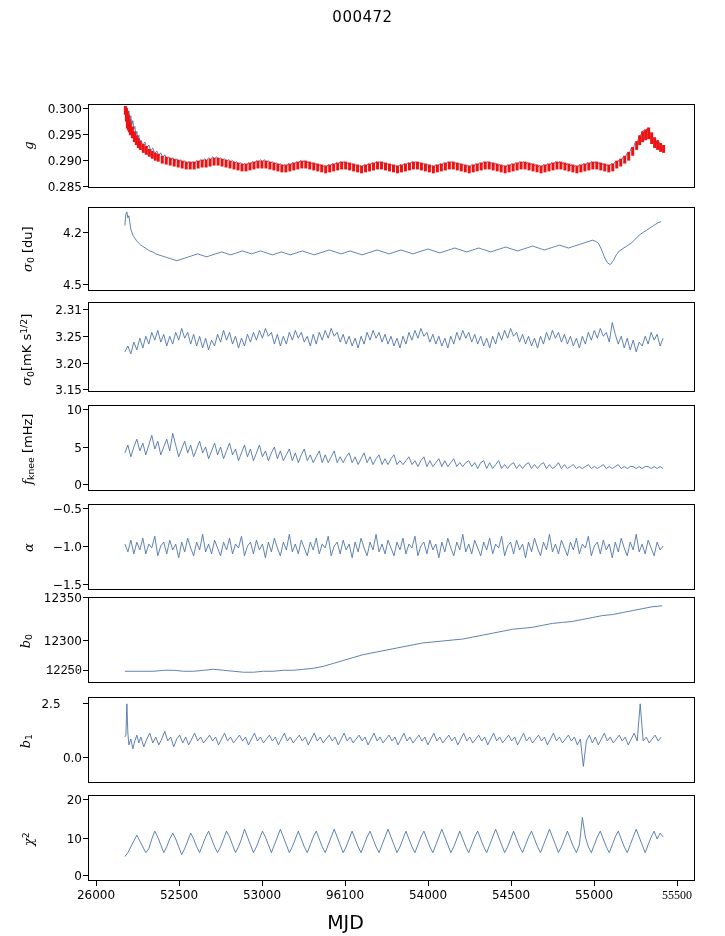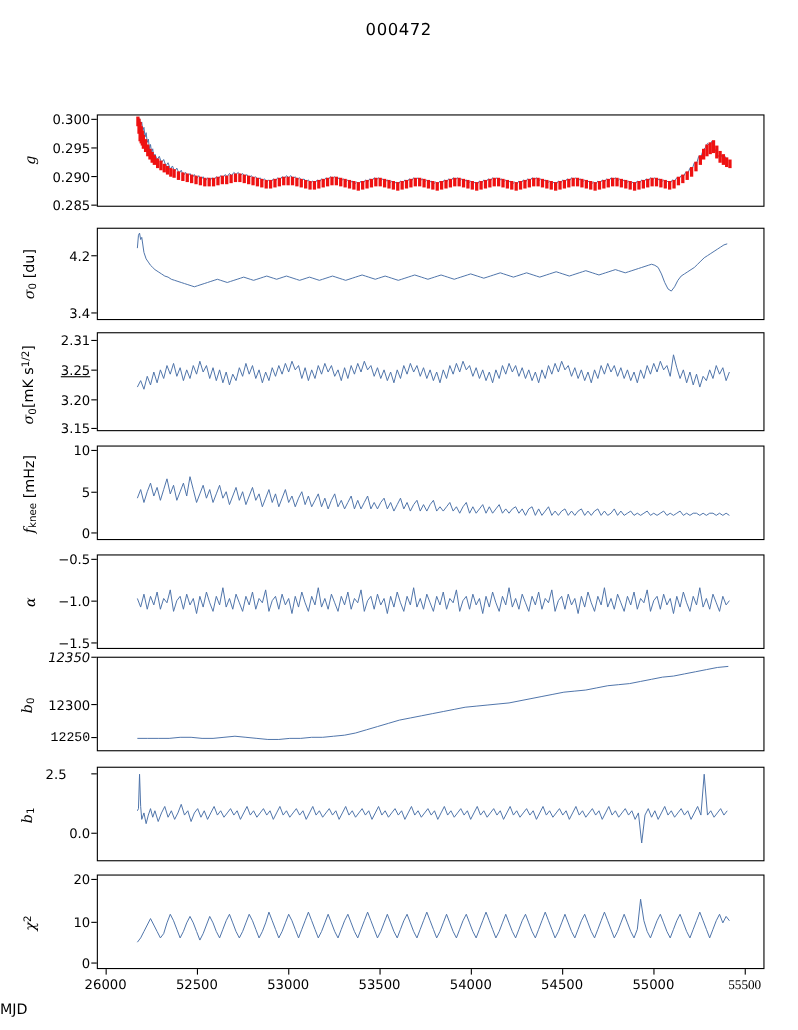--- a/index.html
+++ b/index.html
@@ -22,21 +22,20 @@
     height: 936px;
   }
   .fig-title {
     position: absolute;
     left: 0;
     top: 8px;
     width: 725px;
     text-align: center;
     font-size: 15px;
     letter-spacing: 0.5px;
-    margin-top: 10px;
   }
   .panel {
     position: absolute;
     box-sizing: border-box;
     border: 1px solid #000000;
     background: #ffffff;
     overflow: hidden;
   }
   .panel svg {
     display: block;
@@ -58,21 +57,22 @@
     white-space: nowrap;
   }
   .xtick {
     position: absolute;
     font-size: 12px;
     text-align: center;
     white-space: nowrap;
   }
   .xlabel {
     position: absolute;
-    font-size: 13px;
+    font-size: 19px;
+    text-align: center;
     width: 691px;
     left: 0;
   }
   .tickmark {
     position: absolute;
     background: #000000;
   }
   .sub {
     font-size: 0.72em;
     vertical-align: -0.25em;
@@ -288,21 +288,21 @@
         283,45 286,44 289,43 292,44 295,45 298,46 301,47 304,46 307,45 310,44 313,43 316,44 319,45 322,46
         325,47 328,46 331,45 334,44 337,43 340,42 343,43 346,44 349,45 352,46 355,45 358,44 361,43 364,42
         367,41 370,42 373,43 376,44 379,45 382,44 385,43 388,42 391,41 394,42 397,43 400,44 403,45 406,44
         409,43 412,42 415,41 418,40 421,41 424,42 427,43 430,44 433,43 436,42 439,41 442,40 445,39 448,40
         451,41 454,42 457,43 460,42 463,41 466,40 469,39 472,38 475,39 478,40 481,41 484,40 487,39 490,38
         493,37 496,36 499,35 502,34 505,33 508,34 511,36 514,42 517,50 520,56 523,58 526,54 529,48 532,44
         535,42 538,40 541,38 544,36 547,33 550,30 553,27 556,25 559,23 562,21 565,19 568,17 571,15 574,14"></polyline>
     </svg>
   </div>
   <div class="ylabel" style="left:-12px; top:241px; width:80px;"><span class="ital">σ</span><span class="sub">0</span> [du]</div>
-  <div class="ytick" style="left:30px; top:278px; width:52px;">3.4</div>
+  <div class="ytick" style="left:30px; top:278px; width:52px;">4.5</div>
   <div class="ytick" style="left:30px; top:226px; width:52px;">4.2</div>
   <div class="tickmark" style="left:83px; top:284px; width:5px; height:1px;"></div>
   <div class="tickmark" style="left:83px; top:232px; width:5px; height:1px;"></div>
 
   <div class="panel" id="panel-sig0mk" style="left:88px; top:302px; width:607px; height:90px;">
     <svg viewBox="0 0 607 90" preserveAspectRatio="none">
       <polyline fill="none" stroke="#4c72a8" stroke-width="0.9" points="
         36,50 39,44 42,52 45,40 48,48 51,36 54,46 57,34 60,42 63,30 66,38 69,28 72,40 75,32 78,44 81,34
         84,42 87,30 90,38 93,26 96,36 99,30 102,42 105,32 108,44 111,34 114,46 117,36 120,48 123,38 126,44
         129,32 132,40 135,28 138,38 141,30 144,42 147,34 150,46 153,36 156,44 159,32 162,40 165,30 168,38
@@ -314,21 +314,21 @@
         381,30 384,40 387,32 390,42 393,34 396,44 399,36 402,46 405,34 408,42 411,30 414,38 417,28 420,36
         423,26 426,34 429,30 432,40 435,32 438,42 441,34 444,44 447,36 450,46 453,34 456,42 459,30 462,38
         465,28 468,36 471,30 474,40 477,32 480,42 483,34 486,44 489,36 492,46 495,34 498,42 501,30 504,38
         507,28 510,36 513,26 516,34 519,30 522,40 525,20 528,32 531,42 534,34 537,46 540,36 543,48 546,38
         549,50 552,40 555,44 558,34 561,42 564,30 567,38 570,32 573,44 576,36"></polyline>
     </svg>
   </div>
   <div class="ylabel" style="left:-28px; top:341px; width:110px;"><span class="ital">σ</span><span class="sub">0</span>[mK s<span class="sup">1/2</span>]</div>
   <div class="ytick" style="left:10px; top:383px; width:72px;">3.15</div>
   <div class="ytick" style="left:10px; top:357px; width:72px;">3.20</div>
-  <div class="ytick" style="left:10px; top:330px; width:72px;text-decoration:underline;">3.25</div>
+  <div class="ytick" style="left:10px; top:330px; width:72px;">3.25</div>
   <div class="ytick" style="left:10px; top:303px; width:72px;">2.31</div>
   <div class="tickmark" style="left:83px; top:389px; width:5px; height:1px;"></div>
   <div class="tickmark" style="left:83px; top:363px; width:5px; height:1px;"></div>
   <div class="tickmark" style="left:83px; top:336px; width:5px; height:1px;"></div>
   <div class="tickmark" style="left:83px; top:309px; width:5px; height:1px;"></div>
 
   <div class="panel" id="panel-fknee" style="left:88px; top:405px; width:607px; height:86px;">
     <svg viewBox="0 0 607 86" preserveAspectRatio="none">
       <polyline fill="none" stroke="#4c72a8" stroke-width="0.9" points="
         36,48 39,40 42,52 45,42 48,34 51,46 54,38 57,50 60,40 63,30 66,44 69,36 72,50 75,42 78,34 81,46
@@ -385,21 +385,21 @@
       <polyline fill="none" stroke="#4c72a8" stroke-width="0.9" points="
         36,75 45,75 55,75 65,75 75,74 85,74 95,75 105,75 115,74 125,73 135,74 145,75 155,76 165,76 175,75
         185,75 195,74 205,74 215,73 225,72 235,70 245,67 255,64 265,61 275,58 285,56 295,54 305,52 315,50
         325,48 335,46 345,45 355,44 365,43 375,42 385,40 395,38 405,36 415,34 425,32 435,31 445,30 455,28
         465,26 475,25 485,24 495,22 505,20 515,18 525,17 535,15 545,13 555,11 565,9 575,8"></polyline>
     </svg>
   </div>
   <div class="ylabel" style="left:-6px; top:633px; width:64px;"><span class="ital">b</span><span class="sub">0</span></div>
   <div class="ytick" style="left:8px; top:664px; width:74px;font-family:Liberation Mono, monospace;">12250</div>
   <div class="ytick" style="left:8px; top:634px; width:74px;">12300</div>
-  <div class="ytick" style="left:8px; top:591px; width:74px;font-style:italic;">12350</div>
+  <div class="ytick" style="left:8px; top:591px; width:74px;">12350</div>
   <div class="tickmark" style="left:83px; top:670px; width:5px; height:1px;"></div>
   <div class="tickmark" style="left:83px; top:640px; width:5px; height:1px;"></div>
   <div class="tickmark" style="left:83px; top:597px; width:5px; height:1px;"></div>
 
   <div class="panel" id="panel-b1" style="left:88px; top:697px; width:607px; height:86px;">
     <svg viewBox="0 0 607 86" preserveAspectRatio="none">
       <polyline fill="none" stroke="#4c72a8" stroke-width="0.9" points="
         36,40 37,38 38,6 39,36 40,48 42,42 44,52 46,44 48,38 50,46 52,40 55,50 58,42 61,36 64,46 67,40
         70,48 73,42 76,34 79,44 82,40 85,50 88,42 91,38 94,46 97,40 100,48 103,42 106,36 109,44 112,40
         115,46 118,42 121,38 124,44 127,40 130,48 133,42 136,36 139,44 142,40 145,46 148,42 151,38 154,44
@@ -452,21 +452,21 @@
   <div class="tickmark" style="left:262px; top:881px; width:1px; height:5px;"></div>
   <div class="tickmark" style="left:345px; top:881px; width:1px; height:5px;"></div>
   <div class="tickmark" style="left:428px; top:881px; width:1px; height:5px;"></div>
   <div class="tickmark" style="left:511px; top:881px; width:1px; height:5px;"></div>
   <div class="tickmark" style="left:594px; top:881px; width:1px; height:5px;"></div>
   <div class="tickmark" style="left:677px; top:881px; width:1px; height:5px;"></div>
 
   <div class="xtick" style="left:66px; top:888px; width:60px;">26000</div>
   <div class="xtick" style="left:149px; top:888px; width:60px;">52500</div>
   <div class="xtick" style="left:232px; top:888px; width:60px;">53000</div>
-  <div class="xtick" style="left:315px; top:888px; width:60px;">53500</div>
+  <div class="xtick" style="left:315px; top:888px; width:60px;">96100</div>
   <div class="xtick" style="left:398px; top:888px; width:60px;">54000</div>
   <div class="xtick" style="left:481px; top:888px; width:60px;">54500</div>
   <div class="xtick" style="left:564px; top:888px; width:60px;">55000</div>
   <div class="xtick" style="left:647px; top:888px; width:60px;font-family:Liberation Serif, serif;">55500</div>
 
   <div class="xlabel" style="top:911px;">MJD</div>
 
 </div>
 
 </body></html>

